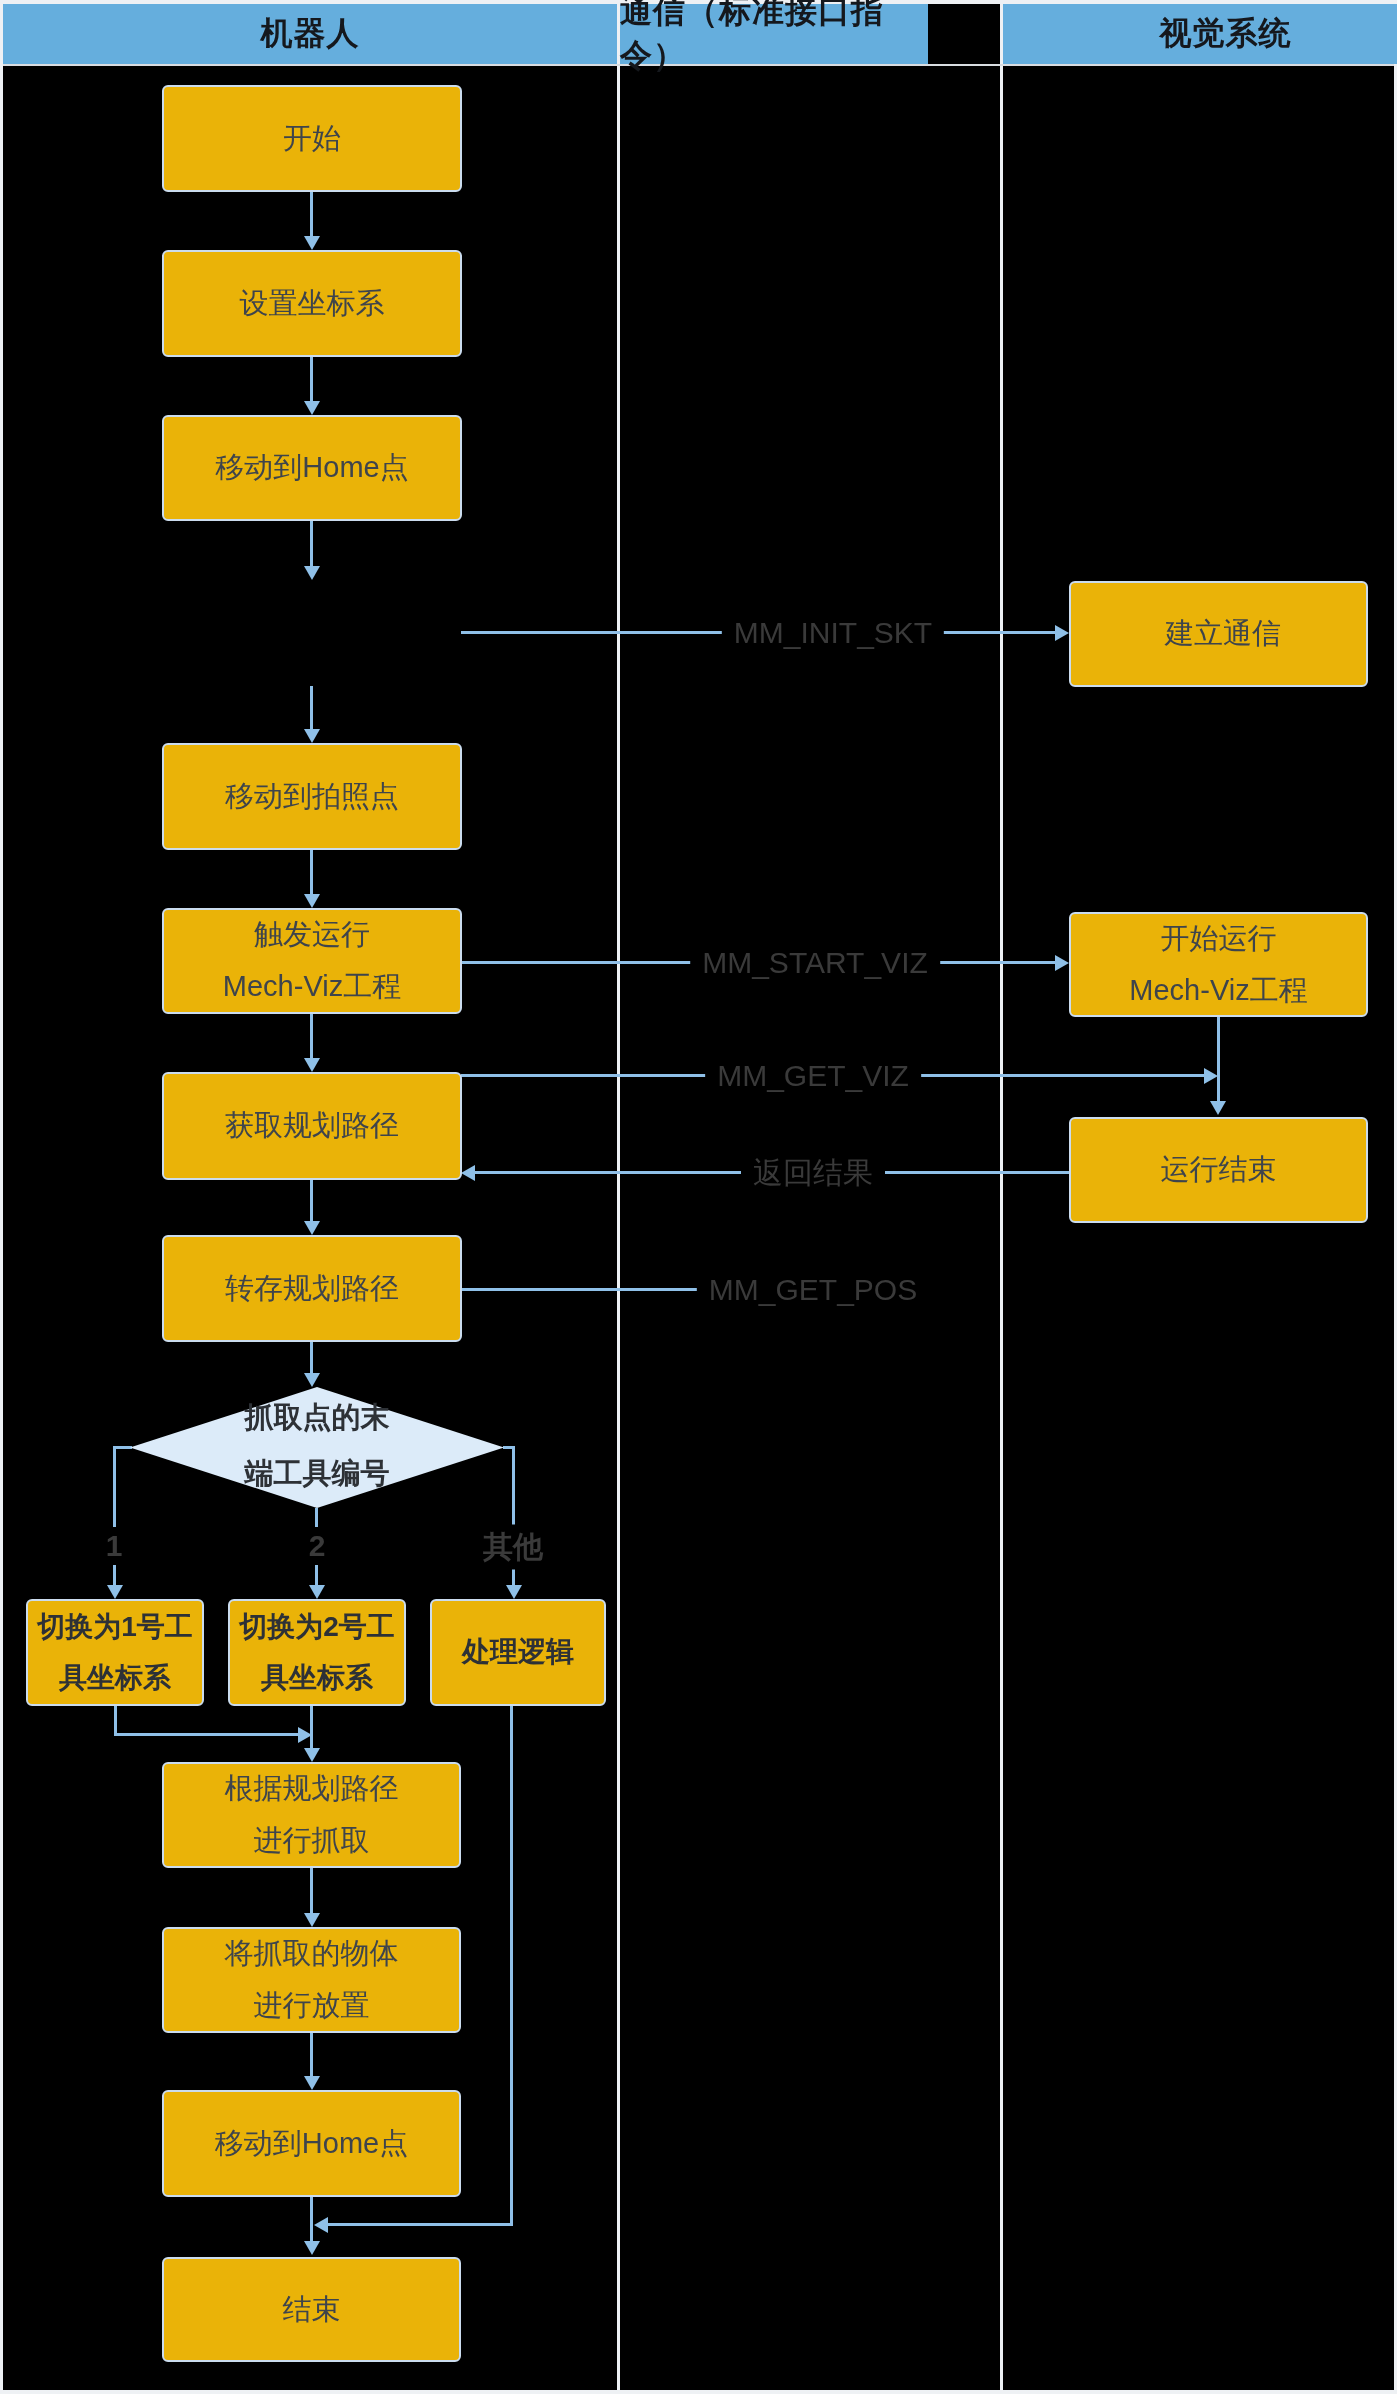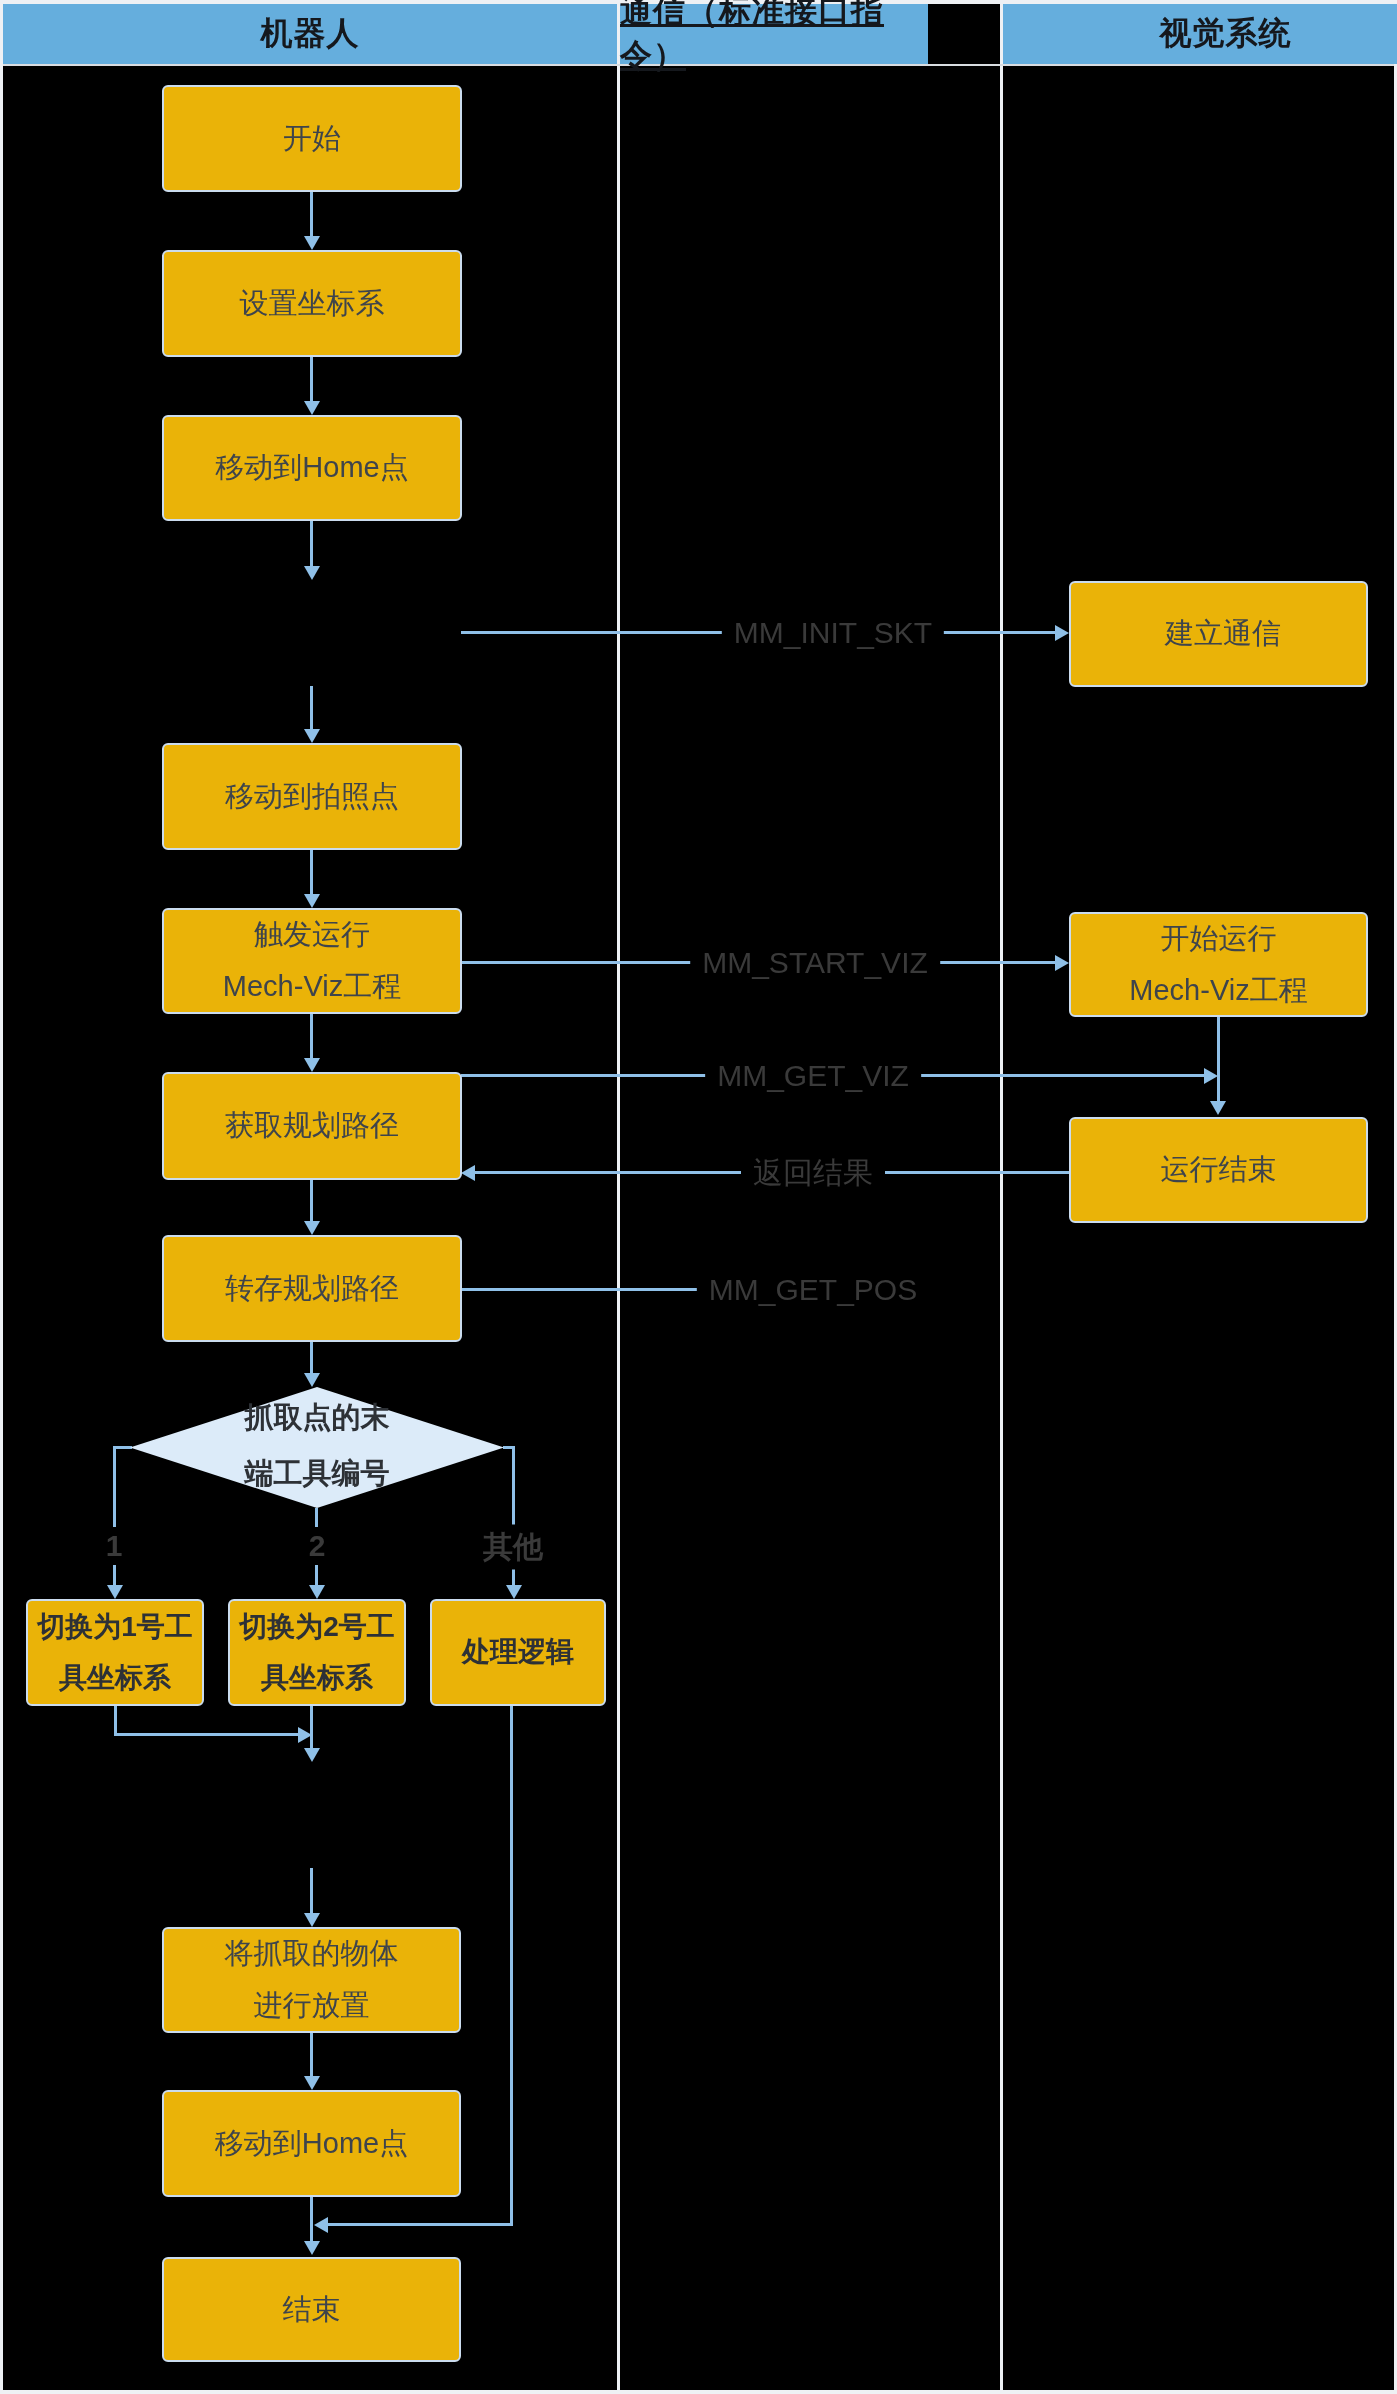--- a/index.html
+++ b/index.html
@@ -50,21 +50,21 @@
   <div class="strip" style="left:0;top:2390px;width:1397px;height:4px;"></div>
   <div class="strip" style="left:0;top:0;width:3px;height:2394px;"></div>
   <div class="strip" style="left:1394px;top:0;width:3px;height:2394px;"></div>
   <div class="strip" style="left:617px;top:4px;width:3px;height:2386px;"></div>
   <div class="strip" style="left:1000px;top:4px;width:3px;height:2386px;"></div>
   <div class="hdr-underline" style="left:3px;top:64px;width:1391px;height:2px;"></div>
 
   <div class="hcell" style="left:3px;width:614px;">
     <span>机器人</span>
   </div>
-  <div class="hcell" style="left:620px;width:308px;text-decoration:underline;">
+  <div class="hcell" style="left:620px;width:308px;">
     <span>通信（标准接口指令）</span>
   </div>
   <div class="hcell" style="left:1003px;width:445px;">
     <span>视觉系统</span>
   </div>
 
   <div class="box" style="left:162px;top:85px;width:300px;height:107px;">
     <div>开始</div>
   </div>
   <div class="box" style="left:162px;top:250px;width:300px;height:107px;justify-content:center;">
@@ -100,20 +100,24 @@
     <div>具坐标系</div>
   </div>
   <div class="box bold" style="left:228px;top:1599px;width:178px;height:107px;">
     <div>切换为2号工</div>
     <div>具坐标系</div>
   </div>
   <div class="box bold" style="left:430px;top:1599px;width:176px;height:107px;">
     <div>处理逻辑</div>
   </div>
 
+  <div class="box" style="left:162px;top:1762px;width:299px;height:106px;">
+    <div>根据规划路径</div>
+    <div>进行抓取</div>
+  </div>
   <div class="box" style="left:162px;top:1927px;width:299px;height:106px;">
     <div>将抓取的物体</div>
     <div>进行放置</div>
   </div>
   <div class="box" style="left:162px;top:2090px;width:299px;height:107px;">
     <div>移动到Home点</div>
   </div>
   <div class="box" style="left:162px;top:2257px;width:299px;height:105px;">
     <div>结束</div>
   </div>

